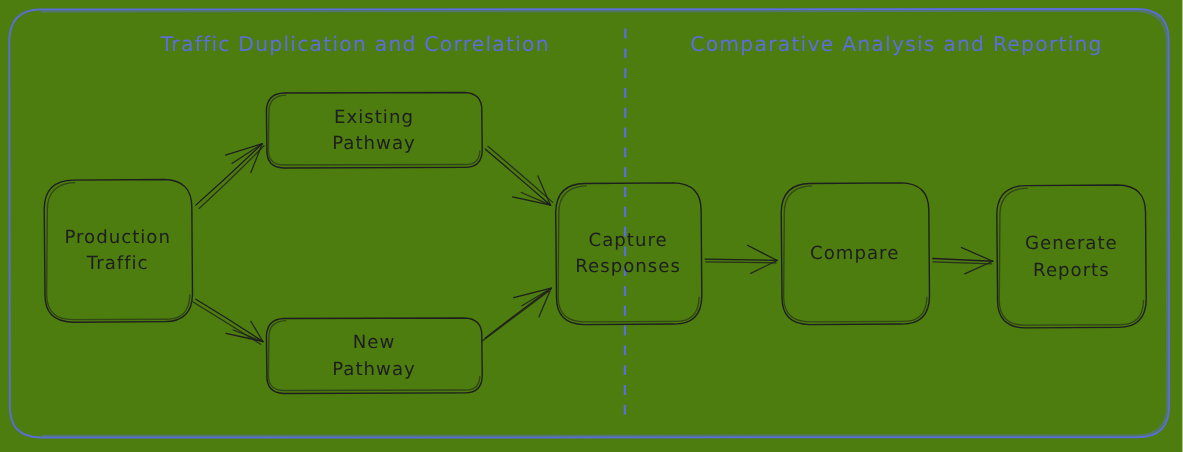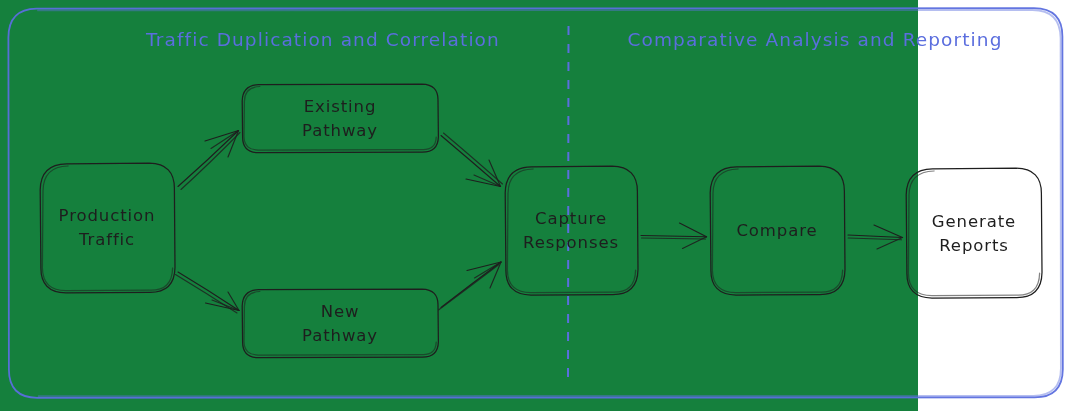--- a/index.html
+++ b/index.html
@@ -8,23 +8,23 @@
     background: #ffffff;
   }
   body {
     width: 1075px;
     height: 411px;
     overflow: hidden;
     font-family: "DejaVu Sans", sans-serif;
   }
   #diagram-root {
     position: relative;
-    width: 918px;
+    width: 1075px;
     height: 411px;
-    background: #15803d;
+    background: #4d7c0f;
   }
   #diagram-svg {
     position: absolute;
     top: 0;
     left: 0;
     width: 1075px;
     height: 411px;
   }
   .sketch-stroke {
     fill: none;

